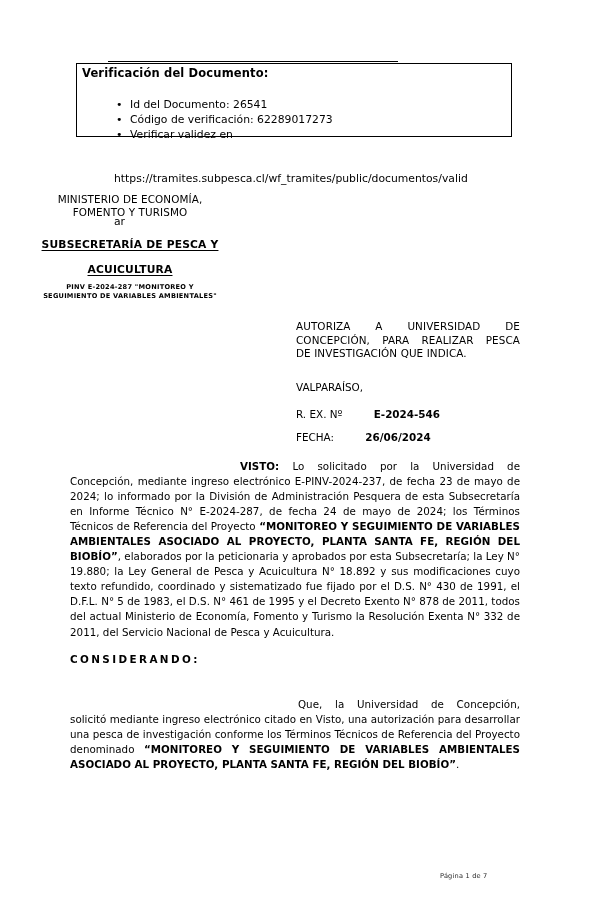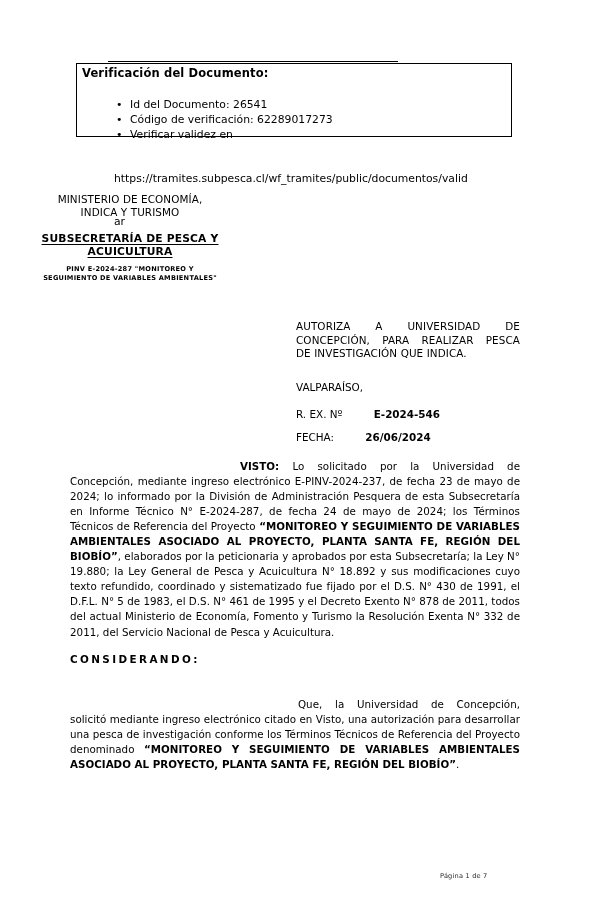--- a/index.html
+++ b/index.html
@@ -96,21 +96,21 @@
     top: 193px;
     width: 216px;
     text-align: center;
   }
   .lh-min {
     font-size: 10.4px;
     line-height: 13.4px;
     letter-spacing: 0.1px;
   }
   .lh-sub {
-    margin-top: 12px;
+    margin-top: 18px;
     font-size: 10.7px;
     font-weight: bold;
     line-height: 13.6px;
     letter-spacing: 0.2px;
     text-decoration: underline;
     text-underline-offset: 1.5px;
   }
   .lh-proj {
     margin-top: 6px;
     font-size: 6.6px;
@@ -212,23 +212,23 @@
     <div class="verif-url">
       <span class="urlline">https://tramites.subpesca.cl/wf_tramites/public/documentos/valid</span>
     </div>
     <div class="verif-url">
       <span>ar</span>
     </div>
   </div>
 
   <div class="letterhead">
     <div class="lh-min">MINISTERIO DE ECONOMÍA,</div>
-    <div class="lh-min">INDICA Y TURISMO</div>
+    <div class="lh-min">FOMENTO Y TURISMO</div>
     <div class="lh-sub">SUBSECRETARÍA DE PESCA Y</div>
-    <div class="lh-sub" style="margin-top:0">ACUICULTURA</div>
+    <div class="lh-sub" style="margin-top:12px">ACUICULTURA</div>
     <div class="lh-proj">PINV E-2024-287 "MONITOREO Y</div>
     <div class="lh-proj" style="margin-top:0">SEGUIMIENTO DE VARIABLES AMBIENTALES"</div>
   </div>
 
   <div class="rblock rb-city" style="top:381px">
     <span>VALPARAÍSO,</span>
   </div>
 
   <div class="rblock rb-subject" style="top:320px">
     <span>AUTORIZA A UNIVERSIDAD DE</span>

